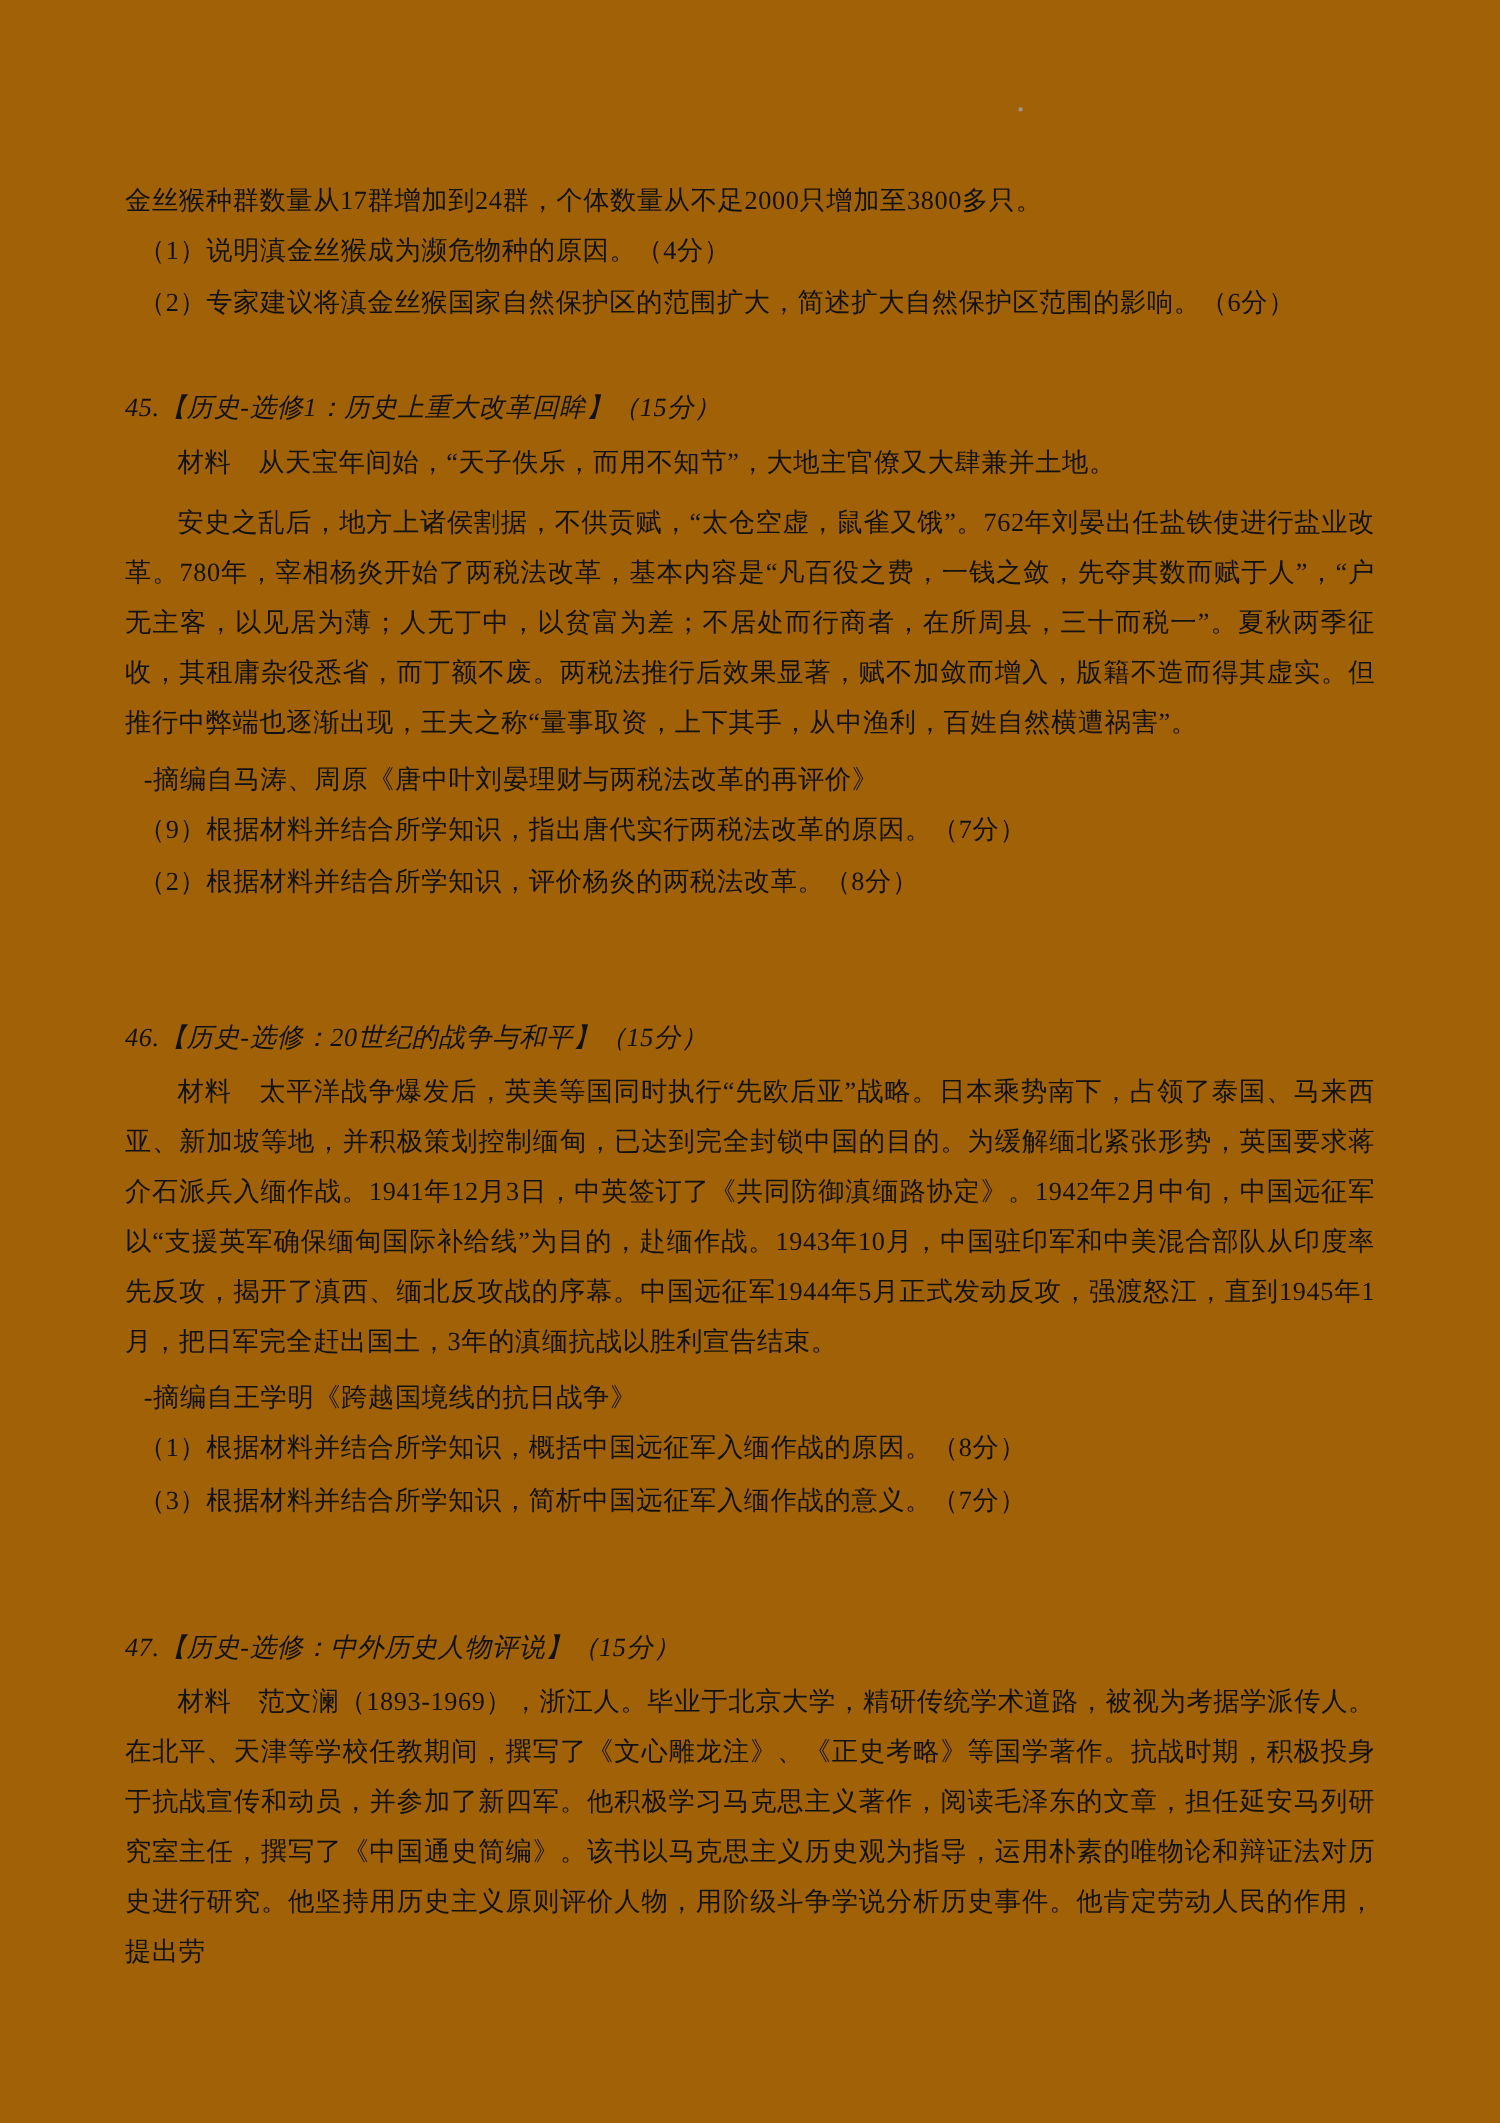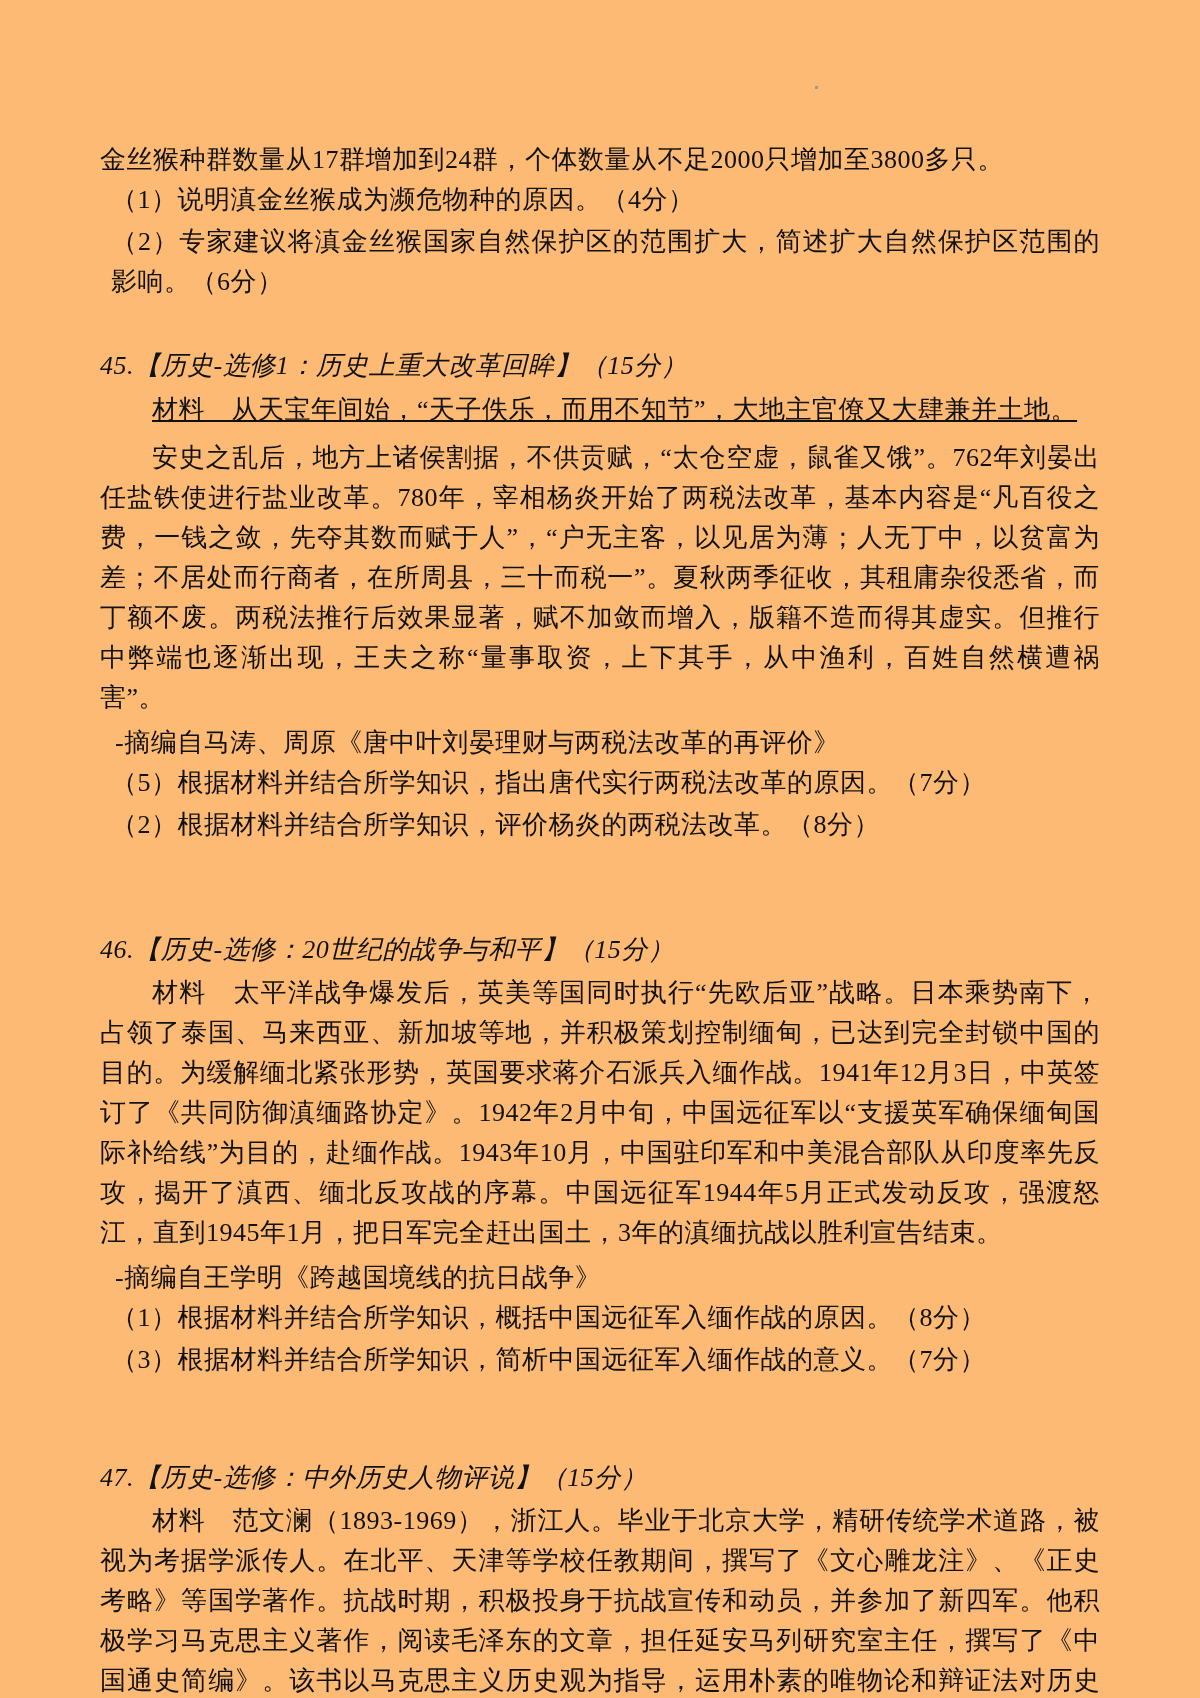--- a/index.html
+++ b/index.html
@@ -4,24 +4,24 @@
 <style>
   html, body {
     margin: 0;
     padding: 0;
     background: #ffffff;
   }
   .page {
     position: relative;
     width: 1200px;
     height: 1698px;
-    background: #fdba74;
+    background: #a16207;
     color: #111111;
     font-family: "Liberation Serif", "DejaVu Serif", serif;
-    font-size: 26px;
+    font-size: 21px;
     overflow: hidden;
   }
   .content {
     padding: 140px 100px 0 100px;
   }
   .content p {
     margin: 0;
     line-height: 40px;
     text-align: justify;
     letter-spacing: 0.5px;
@@ -29,21 +29,21 @@
   .para-indent { text-indent: 2em; }
   .continuation { text-indent: 0; }
   .heading {
     margin-top: 44px !important;
     text-align: left !important;
     white-space: nowrap;
     font-style: italic;
   }
   .heading-46 { margin-top: 85px !important; }
   .heading-47 { margin-top: 78px !important; }
-  .material-first { margin-top: 4px !important; text-decoration: underline; }
+  .material-first { margin-top: 4px !important; }
   .material-follow { margin-top: 8px !important; font-family: Liberation Serif, serif; }
   .material-after-heading { margin-top: 3px !important; }
   .attribution {
     margin-left: 15px !important;
     margin-top: 5px !important;
     text-align: right;
   }
   .item {
     margin-left: 11px !important;
     text-align: center;
@@ -70,21 +70,21 @@
       <p class="continuation">金丝猴种群数量从17群增加到24群，个体数量从不足2000只增加至3800多只。</p>
       <p class="item">（1）说明滇金丝猴成为濒危物种的原因。（4分）</p>
       <p class="item">（2）专家建议将滇金丝猴国家自然保护区的范围扩大，简述扩大自然保护区范围的影响。（6分）</p>
     </section>
 
     <section>
       <p class="heading">45.【历史-选修1：历史上重大改革回眸】（15分）</p>
       <p class="para-indent material-first">材料　从天宝年间始，“天子佚乐，而用不知节”，大地主官僚又大肆兼并土地。</p>
       <p class="para-indent material-follow">安史之乱后，地方上诸侯割据，不供贡赋，“太仓空虚，鼠雀又饿”。762年刘晏出任盐铁使进行盐业改革。780年，宰相杨炎开始了两税法改革，基本内容是“凡百役之费，一钱之敛，先夺其数而赋于人”，“户无主客，以见居为薄；人无丁中，以贫富为差；不居处而行商者，在所周县，三十而税一”。夏秋两季征收，其租庸杂役悉省，而丁额不废。两税法推行后效果显著，赋不加敛而增入，版籍不造而得其虚实。但推行中弊端也逐渐出现，王夫之称“量事取资，上下其手，从中渔利，百姓自然横遭祸害”。</p>
       <p class="attribution">-摘编自马涛、周原《唐中叶刘晏理财与两税法改革的再评价》</p>
-      <p class="item">（5）根据材料并结合所学知识，指出唐代实行两税法改革的原因。（7分）</p>
+      <p class="item">（9）根据材料并结合所学知识，指出唐代实行两税法改革的原因。（7分）</p>
       <p class="item">（2）根据材料并结合所学知识，评价杨炎的两税法改革。（8分）</p>
     </section>
 
     <section>
       <p class="heading heading-46">46.【历史-选修：20世纪的战争与和平】（15分）</p>
       <p class="para-indent material-after-heading">材料　太平洋战争爆发后，英美等国同时执行“先欧后亚”战略。日本乘势南下，占领了泰国、马来西亚、新加坡等地，并积极策划控制缅甸，已达到完全封锁中国的目的。为缓解缅北紧张形势，英国要求蒋介石派兵入缅作战。1941年12月3日，中英签订了《共同防御滇缅路协定》。1942年2月中旬，中国远征军以“支援英军确保缅甸国际补给线”为目的，赴缅作战。1943年10月，中国驻印军和中美混合部队从印度率先反攻，揭开了滇西、缅北反攻战的序幕。中国远征军1944年5月正式发动反攻，强渡怒江，直到1945年1月，把日军完全赶出国土，3年的滇缅抗战以胜利宣告结束。</p>
       <p class="attribution">-摘编自王学明《跨越国境线的抗日战争》</p>
       <p class="item">（1）根据材料并结合所学知识，概括中国远征军入缅作战的原因。（8分）</p>
       <p class="item">（3）根据材料并结合所学知识，简析中国远征军入缅作战的意义。（7分）</p>
     </section>

